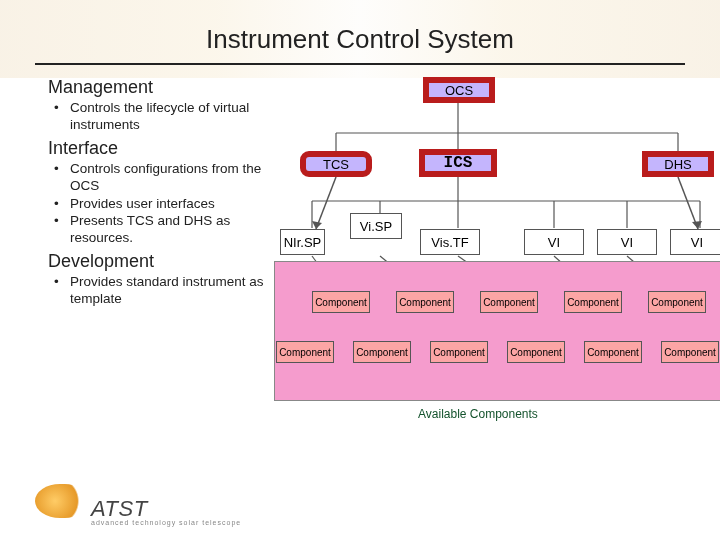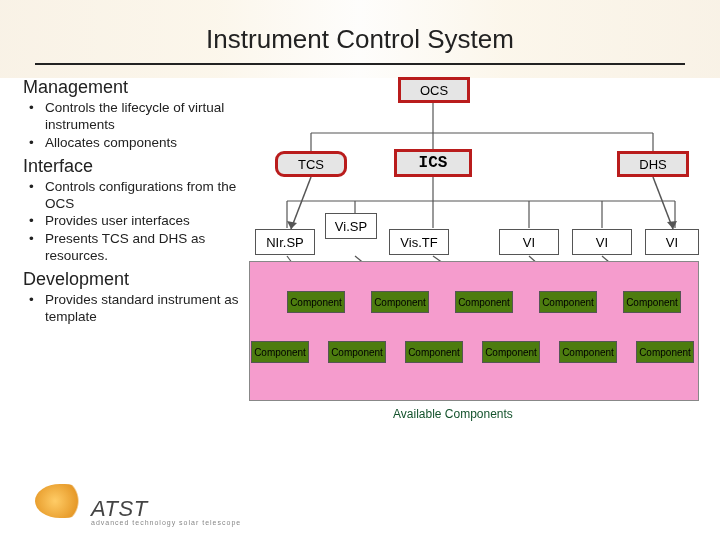--- a/index.html
+++ b/index.html
@@ -1,33 +1,33 @@
 <!DOCTYPE html>
 <html><head>
 <meta charset="utf-8">
 <style>
   * { box-sizing: border-box; margin: 0; padding: 0; }
   body { width: 720px; height: 540px; font-family: Arial, sans-serif; background: #fff; position: relative; overflow: hidden; }
   .bg-band { position: absolute; left: 0; right: 0; top: 0; height: 78px; background: linear-gradient(90deg, #d4a85a 0%, #e8c57a 30%, #f7f2e8 50%, #e8c57a 70%, #d4a85a 100%); opacity: 0.15; z-index: 0; }
   .slide { position: relative; z-index: 1; width: 100%; height: 100%; }
   .title { font-size: 26px; text-align: center; padding: 24px 8px 8px; color: #222; }
   .hr { border-top: 2.5px solid #222; margin: 0 35px 8px; }
-  .content { display: flex; padding: 0 8px 0 23px; }
+  .content { display: flex; padding: 0 8px 0 48px; }
   .left { width: 250px; padding-right: 8px; }
   .left h2 { font-size: 18px; font-weight: normal; color: #222; margin-top: 4px; margin-bottom: 2px; }
   .left ul { list-style: none; padding-left: 6px; }
   .left li { font-size: 13.5px; line-height: 1.25; color: #222; padding-left: 16px; position: relative; margin-bottom: 1px; }
   .left li::before { content: "•"; position: absolute; left: 0; top: 0; color: #222; }
   .right { flex: 1; position: relative; height: 370px; }
   .box { position: absolute; display: flex; align-items: center; justify-content: center; font-size: 13px; }
-  .b-green { background: #e5e5e5; border: 3px solid #b91c1c; text-align: center; }
+  .b-green { background: #c4b5fd; border: 6px solid #b91c1c; text-align: center; }
   .b-white { background: #fff; border: 1px solid #555; }
   .b-ics { font-size: 16px; font-weight: bold; }
   .pink { position: absolute; background: #f59ccd; border: 1px solid #888; }
-  .comp { position: absolute; background: #4d7c0f; border: 1px solid #555; font-size: 10px; display: flex; align-items: center; justify-content: center; }
+  .comp { position: absolute; background: #fca5a5; border: 1px solid #555; font-size: 10px; display: flex; align-items: center; justify-content: center; }
   .conn path, .conn line { stroke: #555; stroke-width: 1.2; fill: none; }
   .conn line.thick { stroke-width: 1.5; }
   .arrow { fill: #555; }
   .avail { font-size: 12px; color: #14532d; position: absolute; }
   .logo { position: absolute; left: 35px; bottom: 14px; display: flex; align-items: center; gap: 6px; }
   .logo .sun { width: 50px; height: 34px; background: radial-gradient(circle at 40% 50%, #ffcc66 0%, #e69928 65%, transparent 70%); border-radius: 50% 40% 40% 50%; position: relative; }
   .logo .txt { font-size: 22px; color: #444; font-style: italic; letter-spacing: 0.5px; margin-top: 20px; }
   .logo .sub { font-size: 7px; color: #888; letter-spacing: 1px; margin-top: -3px; }
 </style>
 </head>
@@ -37,21 +37,20 @@
 
 <div class="slide">
   <div class="title">Instrument Control System</div>
   <div class="hr"></div>
 
   <div class="content">
     <div class="left">
       <h2>Management</h2>
       <ul>
         <li>Controls the lifecycle of virtual instruments</li>
-        <li>Allocates components</li>
       </ul>
       <h2>Interface</h2>
       <ul>
         <li>Controls configurations from the OCS</li>
         <li>Provides user interfaces</li>
         <li>Presents TCS and DHS as resources.</li>
       </ul>
       <h2>Development</h2>
       <ul>
         <li>Provides standard instrument as template</li>
@@ -102,27 +101,27 @@
         </div>
       <div class="box b-green b-ics" style="left:121px;top:76px;width:78px;height:28px;font-family:Liberation Mono, monospace;">
           <span>ICS</span>
         </div>
       <div class="box b-green" style="left:344px;top:78px;width:72px;height:26px;">
           <span>DHS</span>
         </div>
 
       <div class="pink" style="left:-24px;top:188px;width:450px;height:140px;"></div>
 
-      <div class="box b-white" style="left:-18px;top:156px;width:60px;height:26px;text-align:right;">
+      <div class="box b-white" style="left:-18px;top:156px;width:45px;height:26px;text-align:right;">
           <span>NIr.SP</span>
         </div>
       <div class="box b-white" style="left:52px;top:140px;width:52px;height:26px;">
           <span>Vi.SP</span>
         </div>
-      <div class="box b-white" style="left:116px;top:156px;width:60px;height:26px;">
+      <div class="box b-white" style="left:122px;top:156px;width:60px;height:26px;">
           <span>Vis.TF</span>
         </div>
       <div class="box b-white" style="left:226px;top:156px;width:60px;height:26px;">
           <span>VI</span>
         </div>
       <div class="box b-white" style="left:299px;top:156px;width:60px;height:26px;">
           <span>VI</span>
         </div>
       <div class="box b-white" style="left:372px;top:156px;width:54px;height:26px;">
           <span>VI</span>

